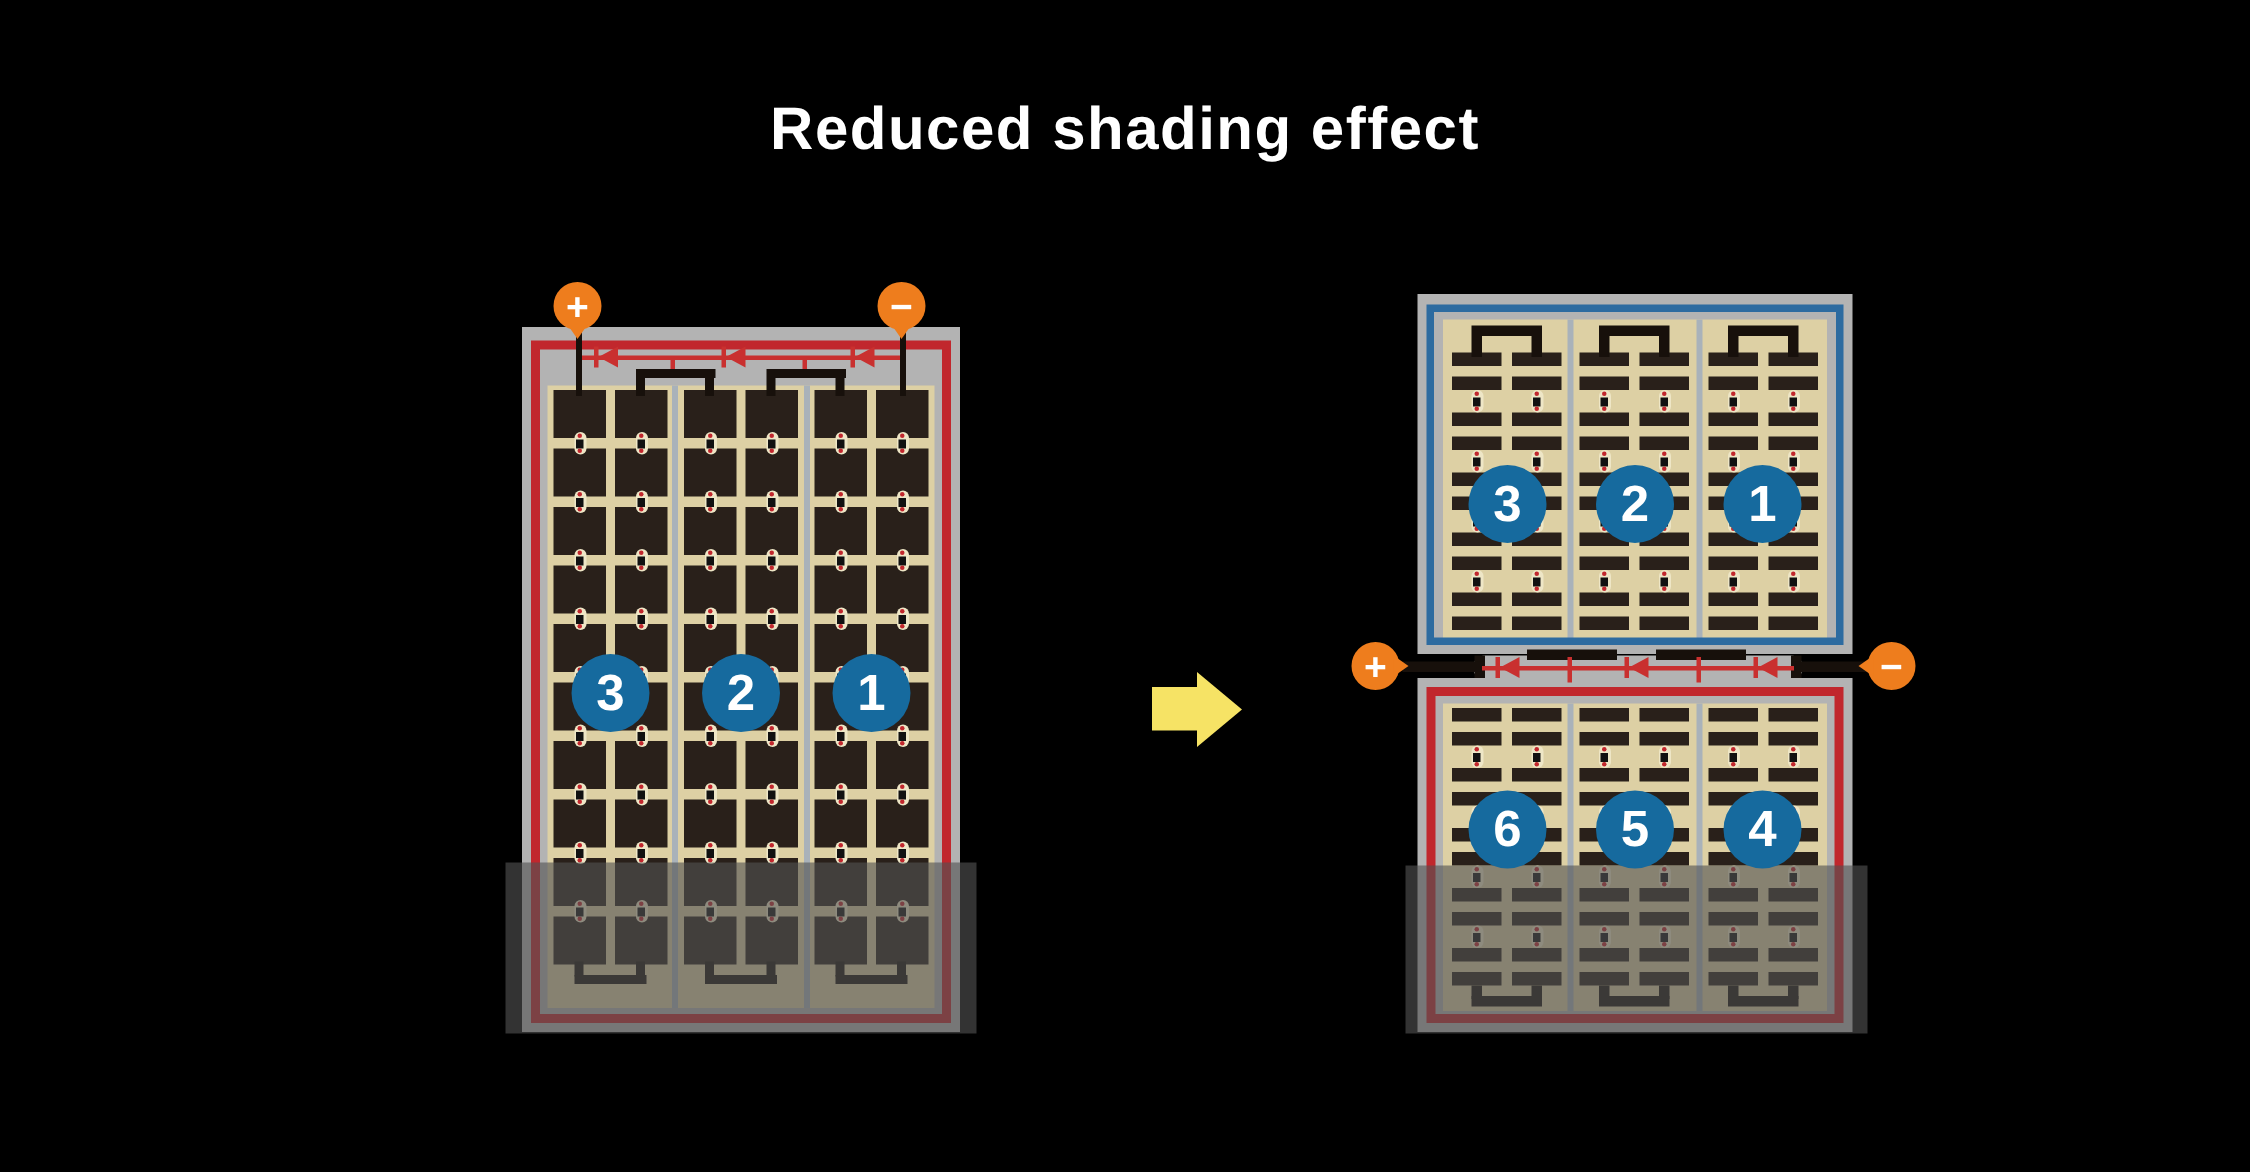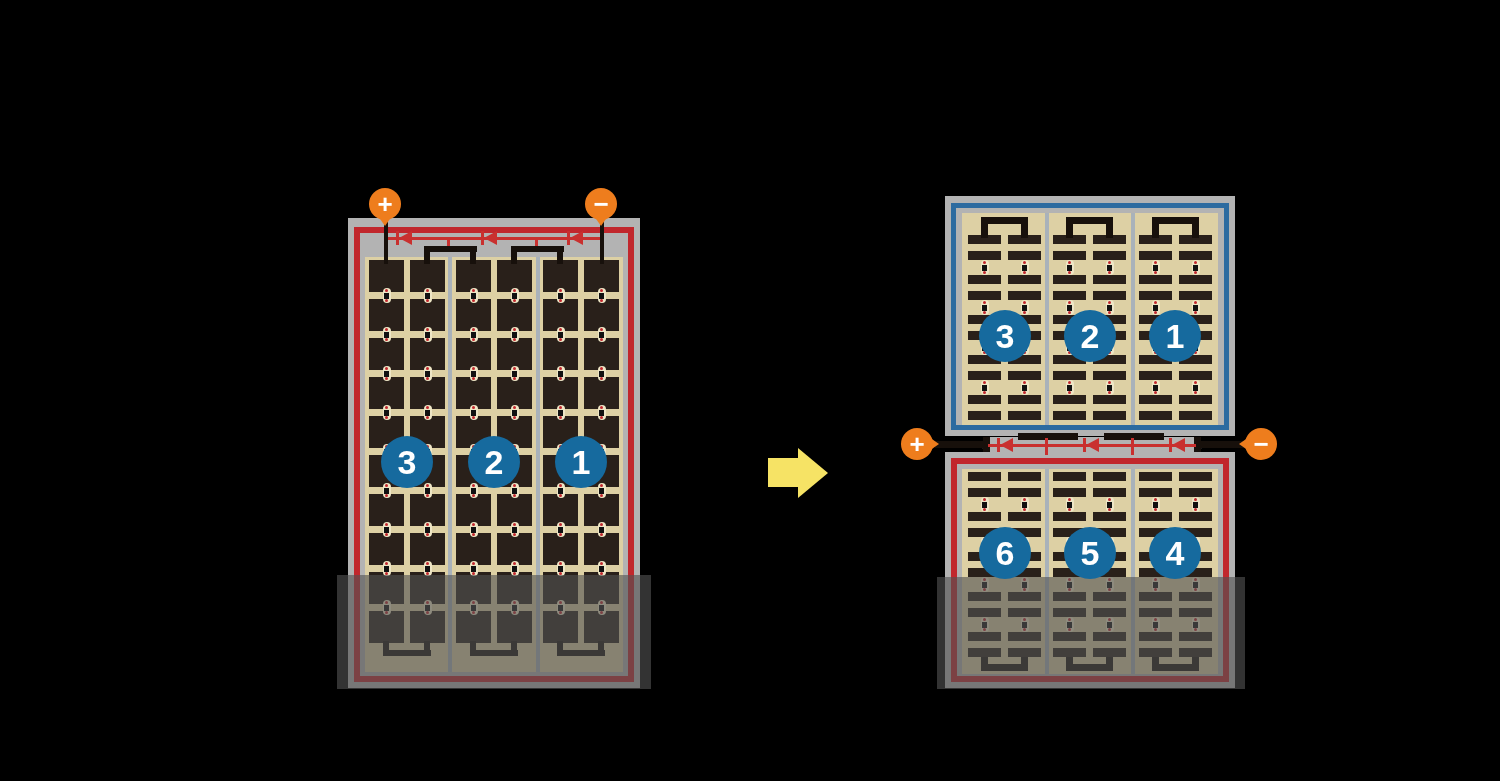--- a/index.html
+++ b/index.html
@@ -11,20 +11,21 @@
   .badge{position:absolute;border-radius:50%;color:#fff;font-weight:bold;font-size:34px;
          display:flex;align-items:center;justify-content:center;}
   .pin{position:absolute;border-radius:50%;color:#fff;display:flex;align-items:center;
        justify-content:center;}
   .pin span{font-weight:900;font-size:26px;line-height:1;}
 </style>
 </head>
 <body>
 
 <div id="canvas">
+  <div id="title">Reduced shading effect</div>
   <div id="layer" class="abs" style="left:0;top:0;width:1500px;height:781px;">
       <div style="position: absolute; left: 348px; top: 218px; width: 292px; height: 470px; background: rgb(179, 179, 179);"></div>
       <div style="position: absolute; left: 354px; top: 227px; width: 280px; height: 455px; border: 6px solid rgb(193, 39, 45); box-sizing: border-box; z-index: 2;"></div>
       <div style="position: absolute; left: 365px; top: 257px; width: 258px; height: 415px; background: rgb(221, 208, 164);"></div>
       <div style="position: absolute; left: 448px; top: 257px; width: 4px; height: 415px; background: rgb(169, 178, 186); z-index: 1;"></div>
       <div style="position: absolute; left: 536px; top: 257px; width: 4px; height: 415px; background: rgb(169, 178, 186); z-index: 1;"></div>
       <div style="position: absolute; left: 369px; top: 260px; width: 35px; height: 32px; background: rgb(41, 32, 26); z-index: 2;"></div>
       <div style="position: absolute; left: 410px; top: 260px; width: 35px; height: 32px; background: rgb(41, 32, 26); z-index: 2;"></div>
       <div style="position: absolute; left: 456px; top: 260px; width: 35px; height: 32px; background: rgb(41, 32, 26); z-index: 2;"></div>
       <div style="position: absolute; left: 497px; top: 260px; width: 35px; height: 32px; background: rgb(41, 32, 26); z-index: 2;"></div>

